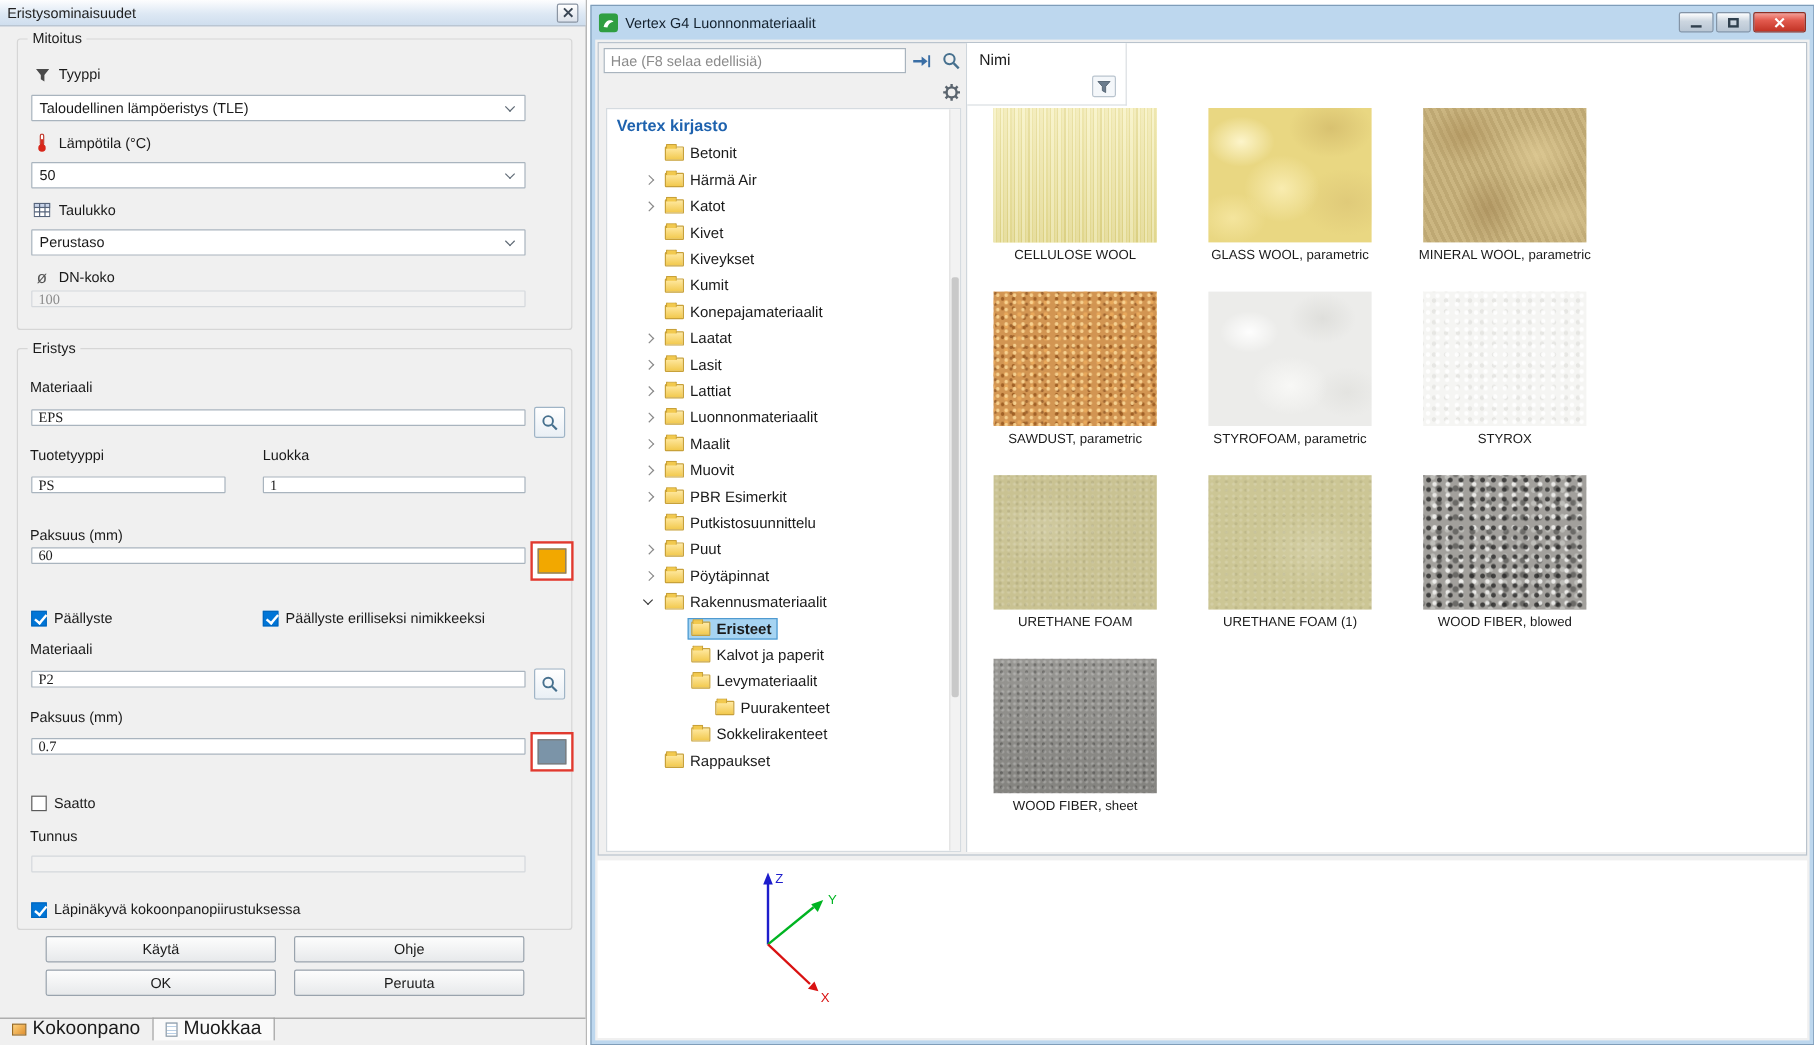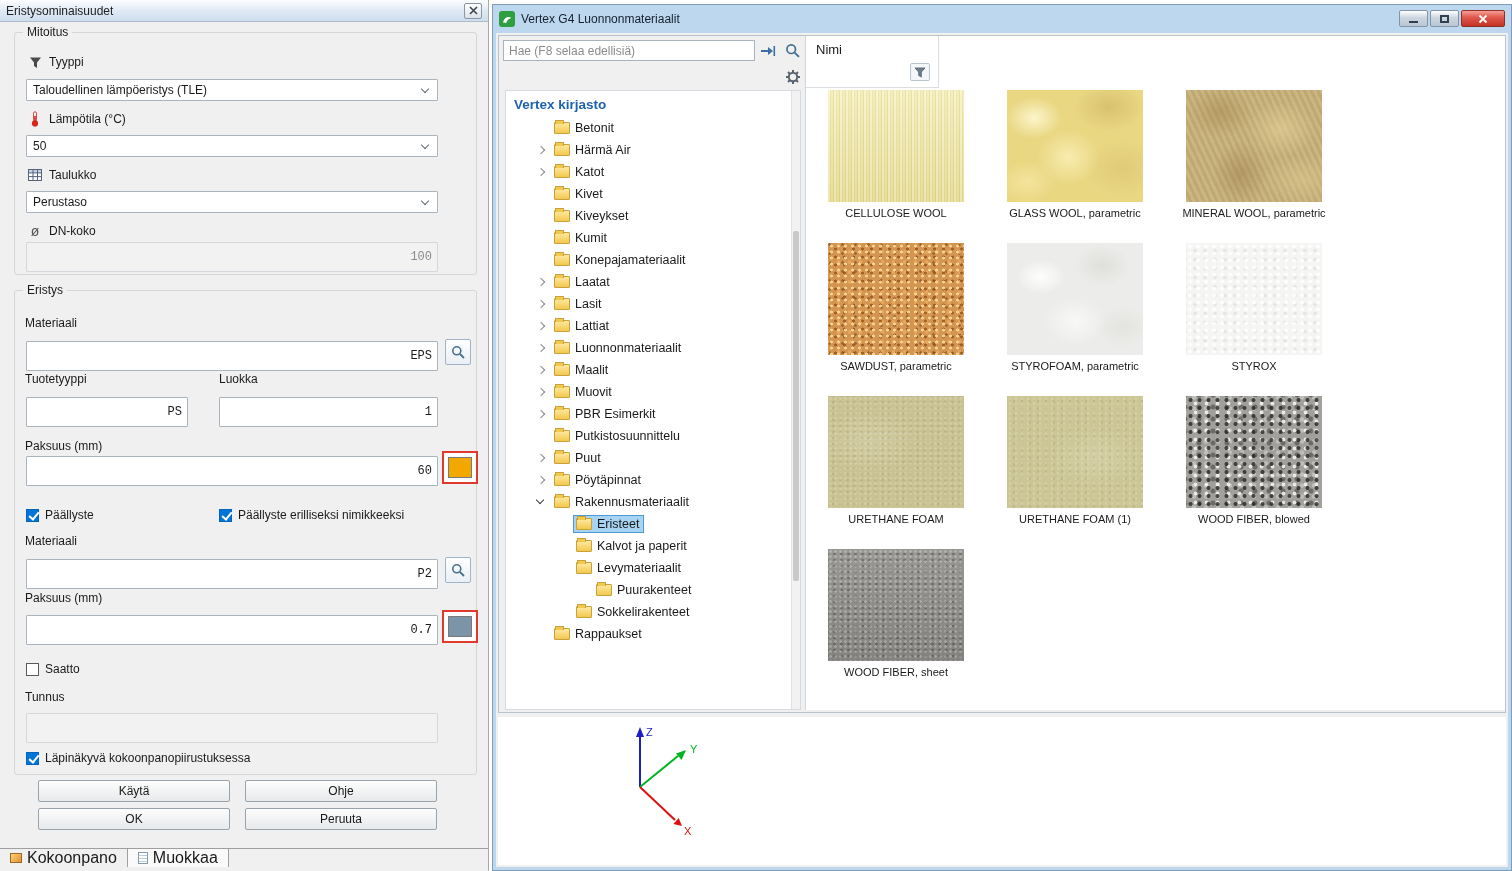--- a/index.html
+++ b/index.html
@@ -17,22 +17,22 @@
   .dlg-body{position:relative;height:849px;}
   .group{position:absolute;left:14px;width:463px;border:1px solid #d6d6d6;border-radius:3px;}
   .group-title{position:absolute;top:-8px;left:8px;background:#f0f0f0;padding:0 4px;font-size:12px;color:#1a1a1a;}
   .lblrow{position:absolute;display:flex;align-items:center;gap:6px;font-size:12px;color:#1a1a1a;height:16px;}
   .lbl{font-size:12px;color:#1a1a1a;position:absolute;}
   .ic{width:16px;display:flex;justify-content:center;align-items:center;}
   .dropdown{position:absolute;height:22px;background:#fff;border:1px solid #a9b4be;border-radius:1px;
     display:flex;align-items:center;padding:0 20px 0 6px;font-size:12px;color:#1a1a1a;cursor:default;}
   .dd-arrow{position:absolute;right:9px;top:6px;width:6px;height:6px;
     border-right:1.5px solid #5f6a75;border-bottom:1.5px solid #5f6a75;transform:rotate(45deg);}
-  .tb{position:absolute;height:30px;border:1px solid #a9b4be;border-radius:1px;background:#fff;
-    font-family:Liberation Mono, monospace;font-size:12px;padding:0 5px;color:#1a1a1a;text-align:right;}
+  .tb{position:absolute;height:14px;border:1px solid #a9b4be;border-radius:1px;background:#fff;
+    font-family:Liberation Serif, serif;font-size:12px;padding:0 5px;color:#1a1a1a;}
   .tb.disabled{background:#f2f2f2;border-color:#d4d8dc;color:#8b8b8b;}
   .icon-btn{position:absolute;width:26px;height:26px;border:1px solid #9fb4c6;border-radius:2px;
     background:linear-gradient(#ffffff,#e9eff5);display:flex;align-items:center;justify-content:center;cursor:pointer;padding:0;}
   .swatch-btn{position:absolute;width:36px;height:33px;border:2px solid #e03a2f;background:#fff;
     display:flex;align-items:center;justify-content:center;cursor:pointer;}
   .swatch-inner{width:24px;height:21px;border:1px solid #7a7a7a;display:block;}
   .cbrow{position:absolute;display:flex;align-items:center;gap:6px;cursor:pointer;}
   .cb{width:13px;height:13px;border:1px solid #5a5a5a;background:#fff;position:relative;flex:0 0 13px;}
   .cb.checked{background:#0075d7;border-color:#0066bd;}
   .cb.checked::after{content:"";position:absolute;left:3.5px;top:0.5px;width:4px;height:8px;
@@ -487,21 +487,21 @@
                 <span class="tree-label">Pöytäpinnat</span>
               </span>
             </div>
             <div class="tree-row" style="padding-left: 28px;">
               <span class="chev down"></span>
               <span class="hl">
                 <span class="folder-icon"></span>
                 <span class="tree-label">Rakennusmateriaalit</span>
               </span>
             </div>
-            <div class="tree-row selected" style="padding-left: 50px;">
+            <div class="tree-row selected" style="padding-left: 50px; font-weight: bold;">
               <span class="chev none"></span>
               <span class="hl">
                 <span class="folder-icon"></span>
                 <span class="tree-label">Eristeet</span>
               </span>
             </div>
             <div class="tree-row" style="padding-left: 50px;">
               <span class="chev none"></span>
               <span class="hl">
                 <span class="folder-icon"></span>

